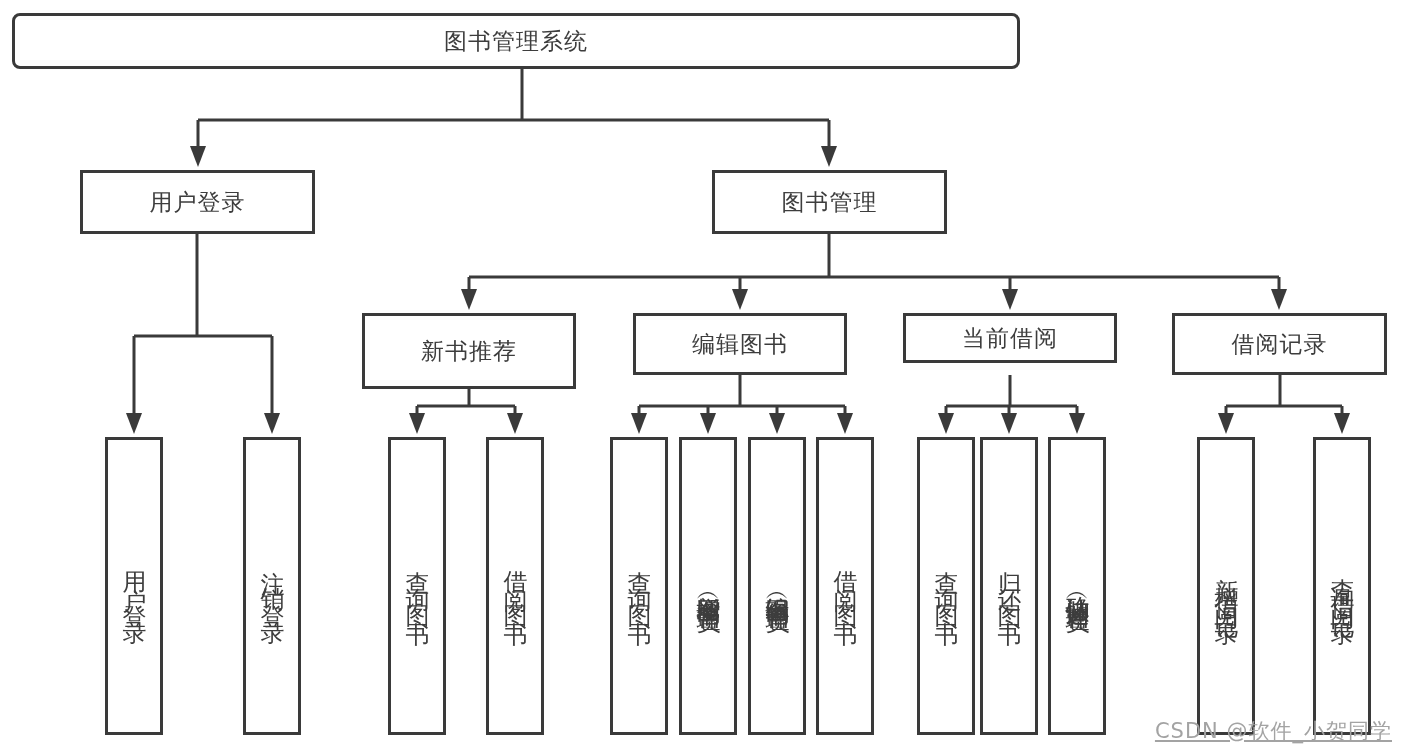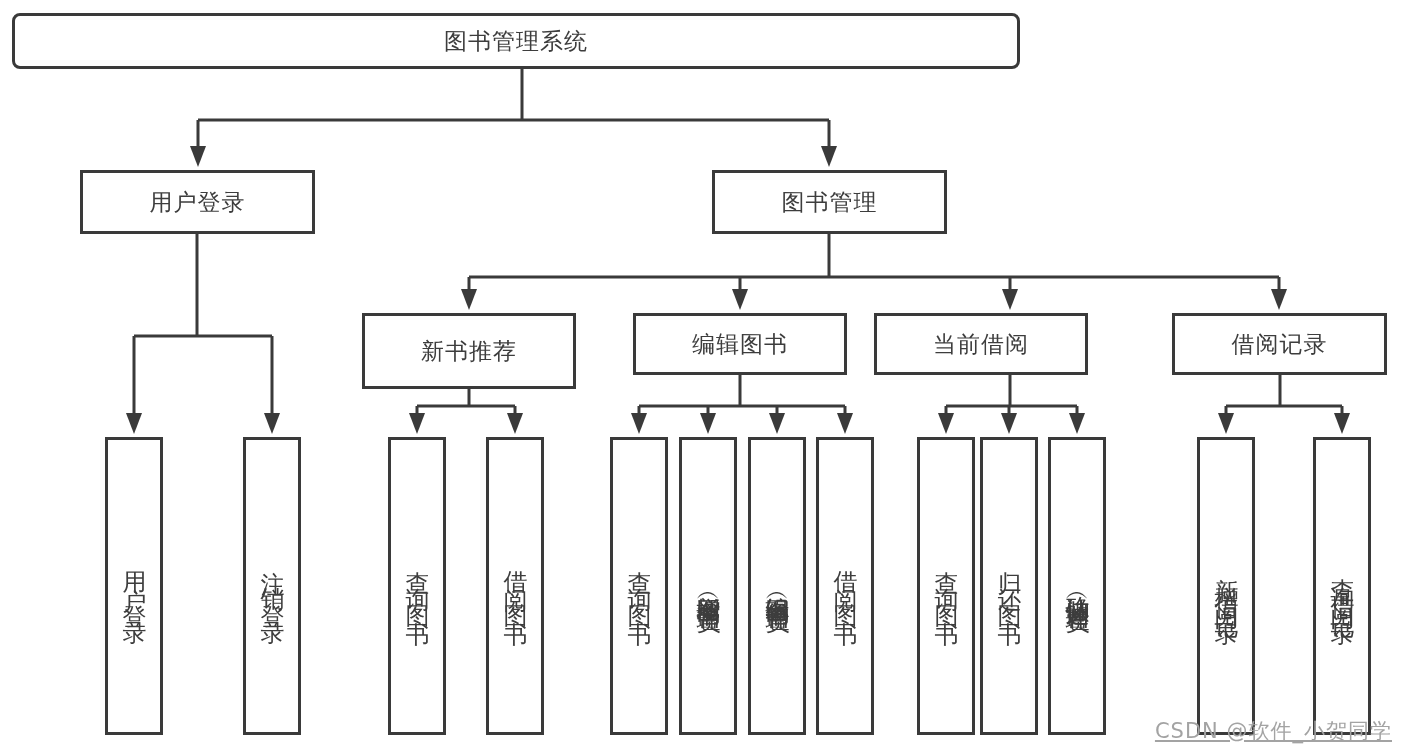--- a/index.html
+++ b/index.html
@@ -117,21 +117,21 @@
   <div class="hbox" style="left:712px;top:170px;width:235px;height:64px;">
     <span>图书管理</span>
   </div>
 
   <div class="hbox" style="left:362px;top:313px;width:214px;height:76px;">
     <span>新书推荐</span>
   </div>
   <div class="hbox" style="left:633px;top:313px;width:214px;height:62px;">
     <span>编辑图书</span>
   </div>
-  <div class="hbox" style="left:874px;top:313px;width:214px;height:62px;font-family:Liberation Mono, monospace;">
+  <div class="hbox" style="left:903px;top:313px;width:214px;height:50px;font-family:Liberation Mono, monospace;">
     <span>当前借阅</span>
   </div>
   <div class="hbox" style="left:1172px;top:313px;width:215px;height:62px;">
     <span>借阅记录</span>
   </div>
 
   <div class="vbox sp-lg" style="left:105px;">
     <span class="vtext">用户登录</span>
   </div>
   <div class="vbox sp-lg" style="left:243px;">

